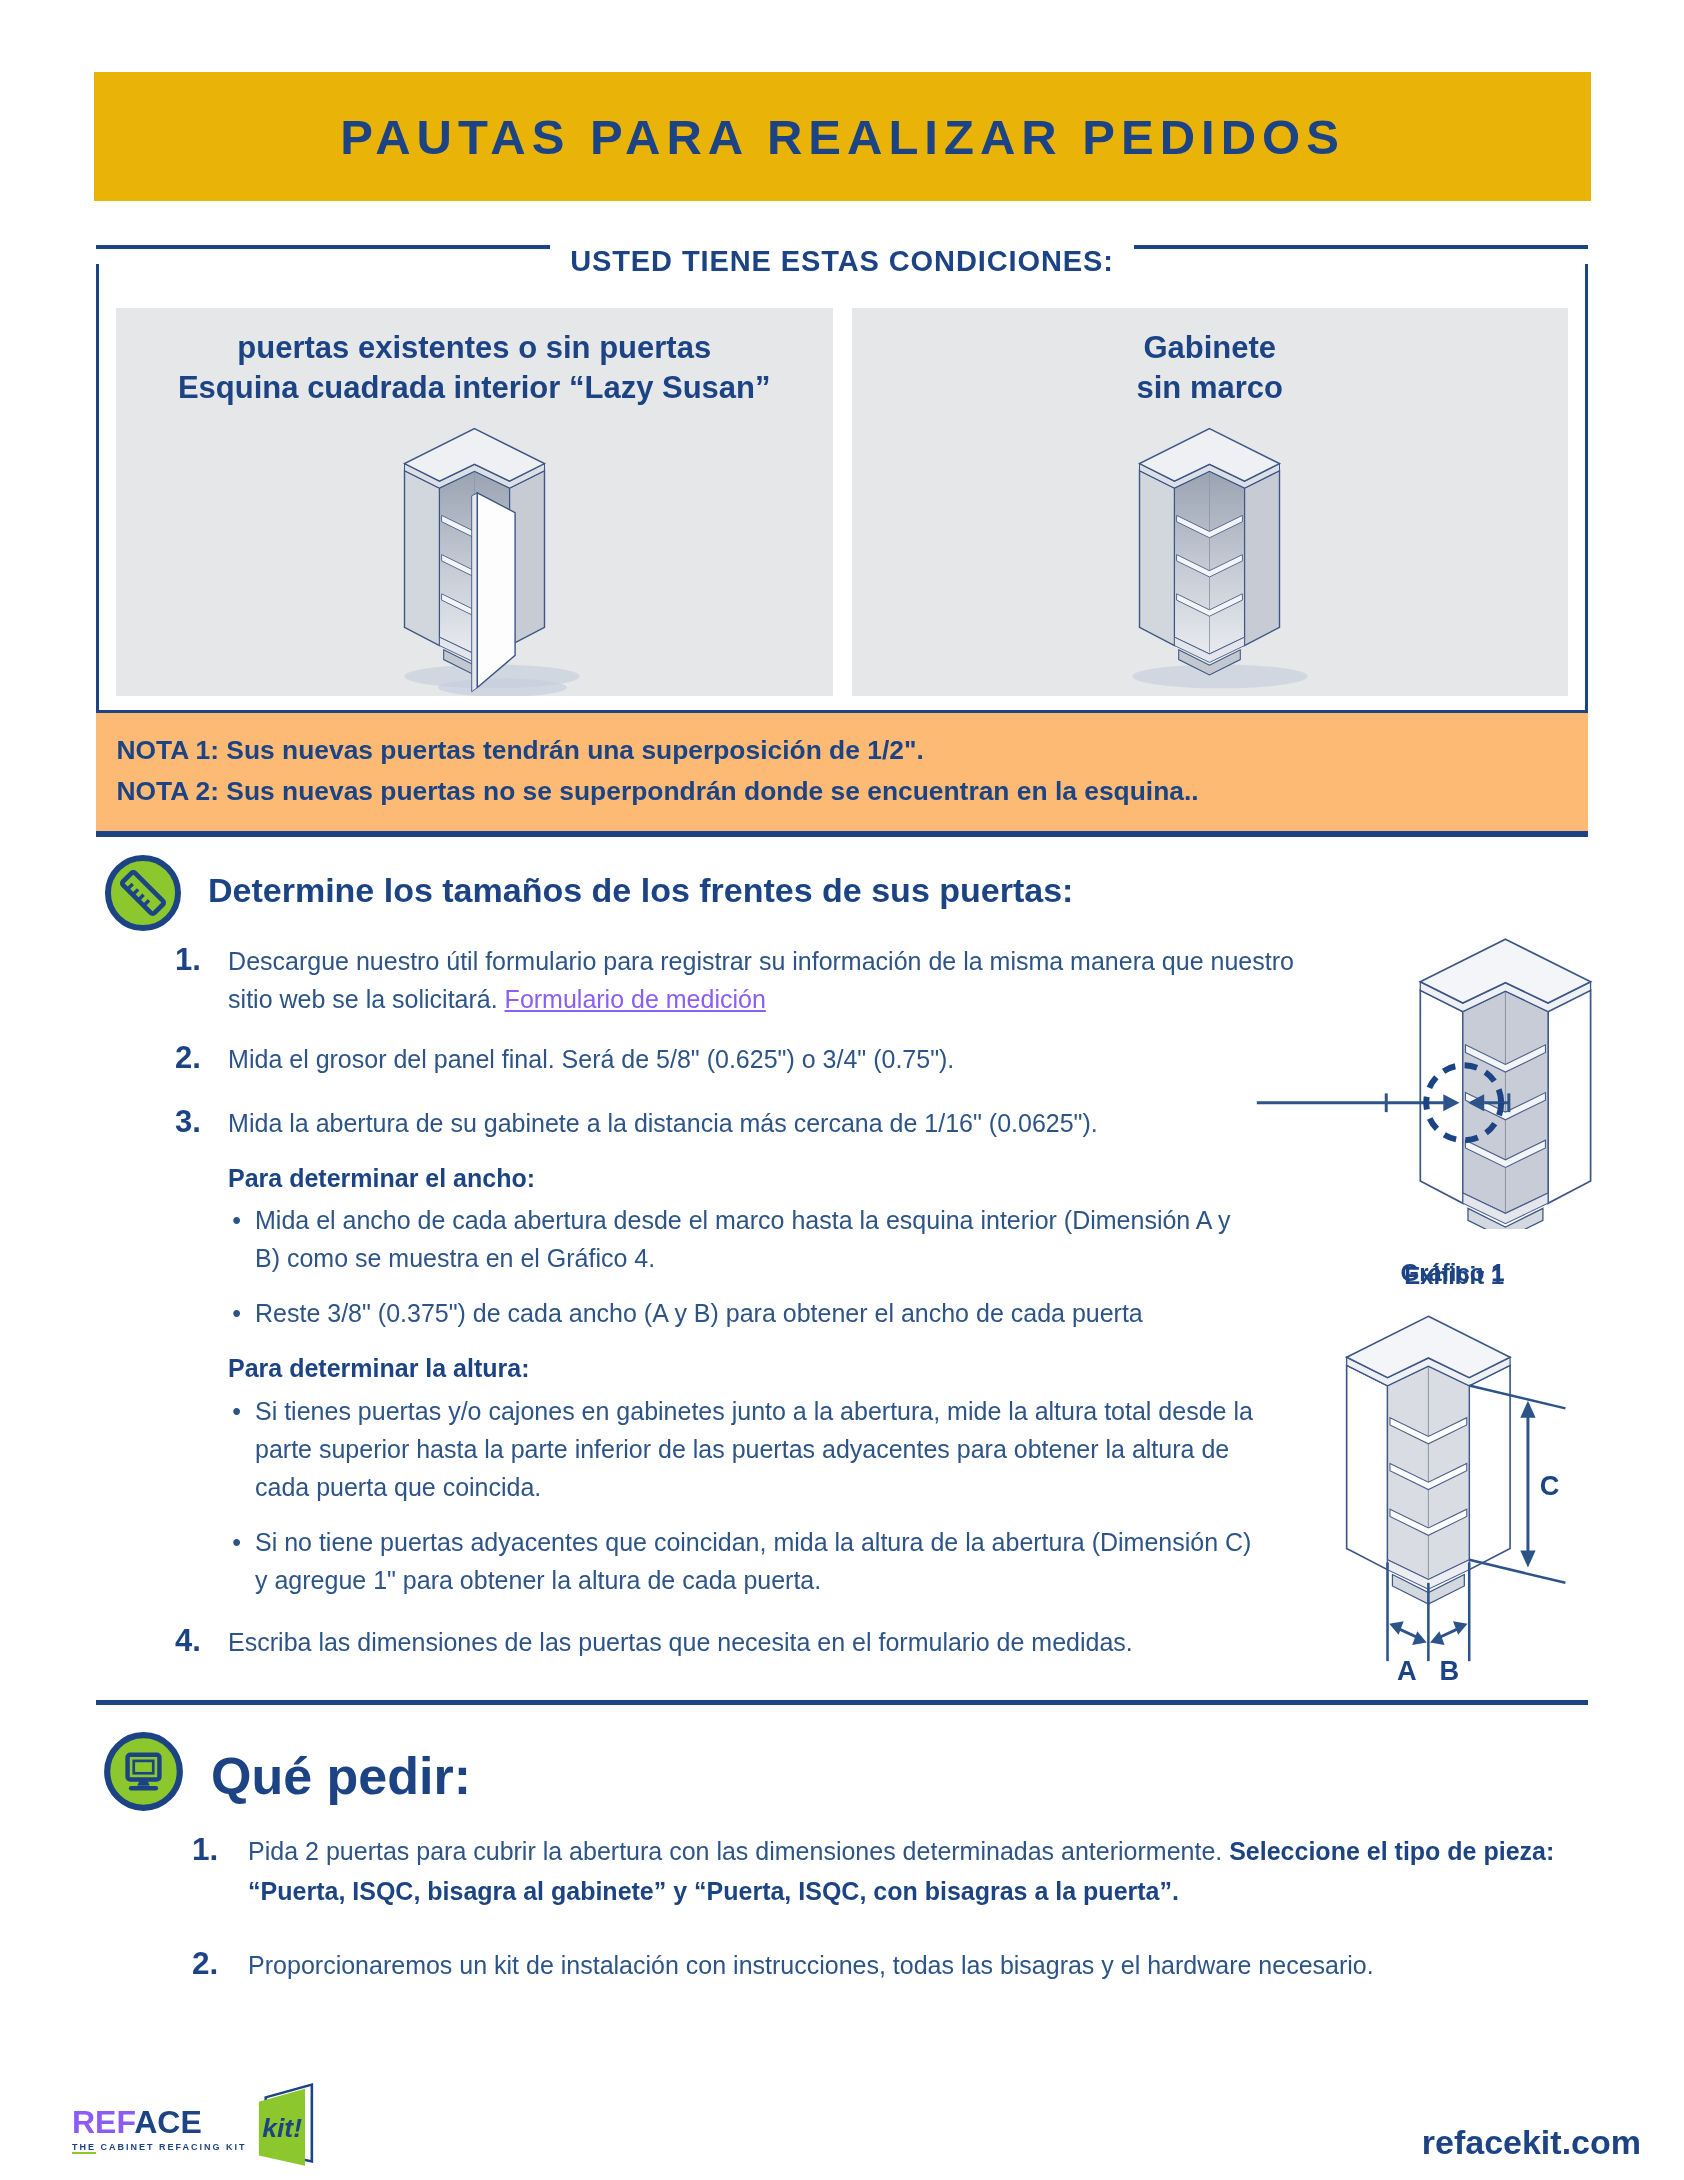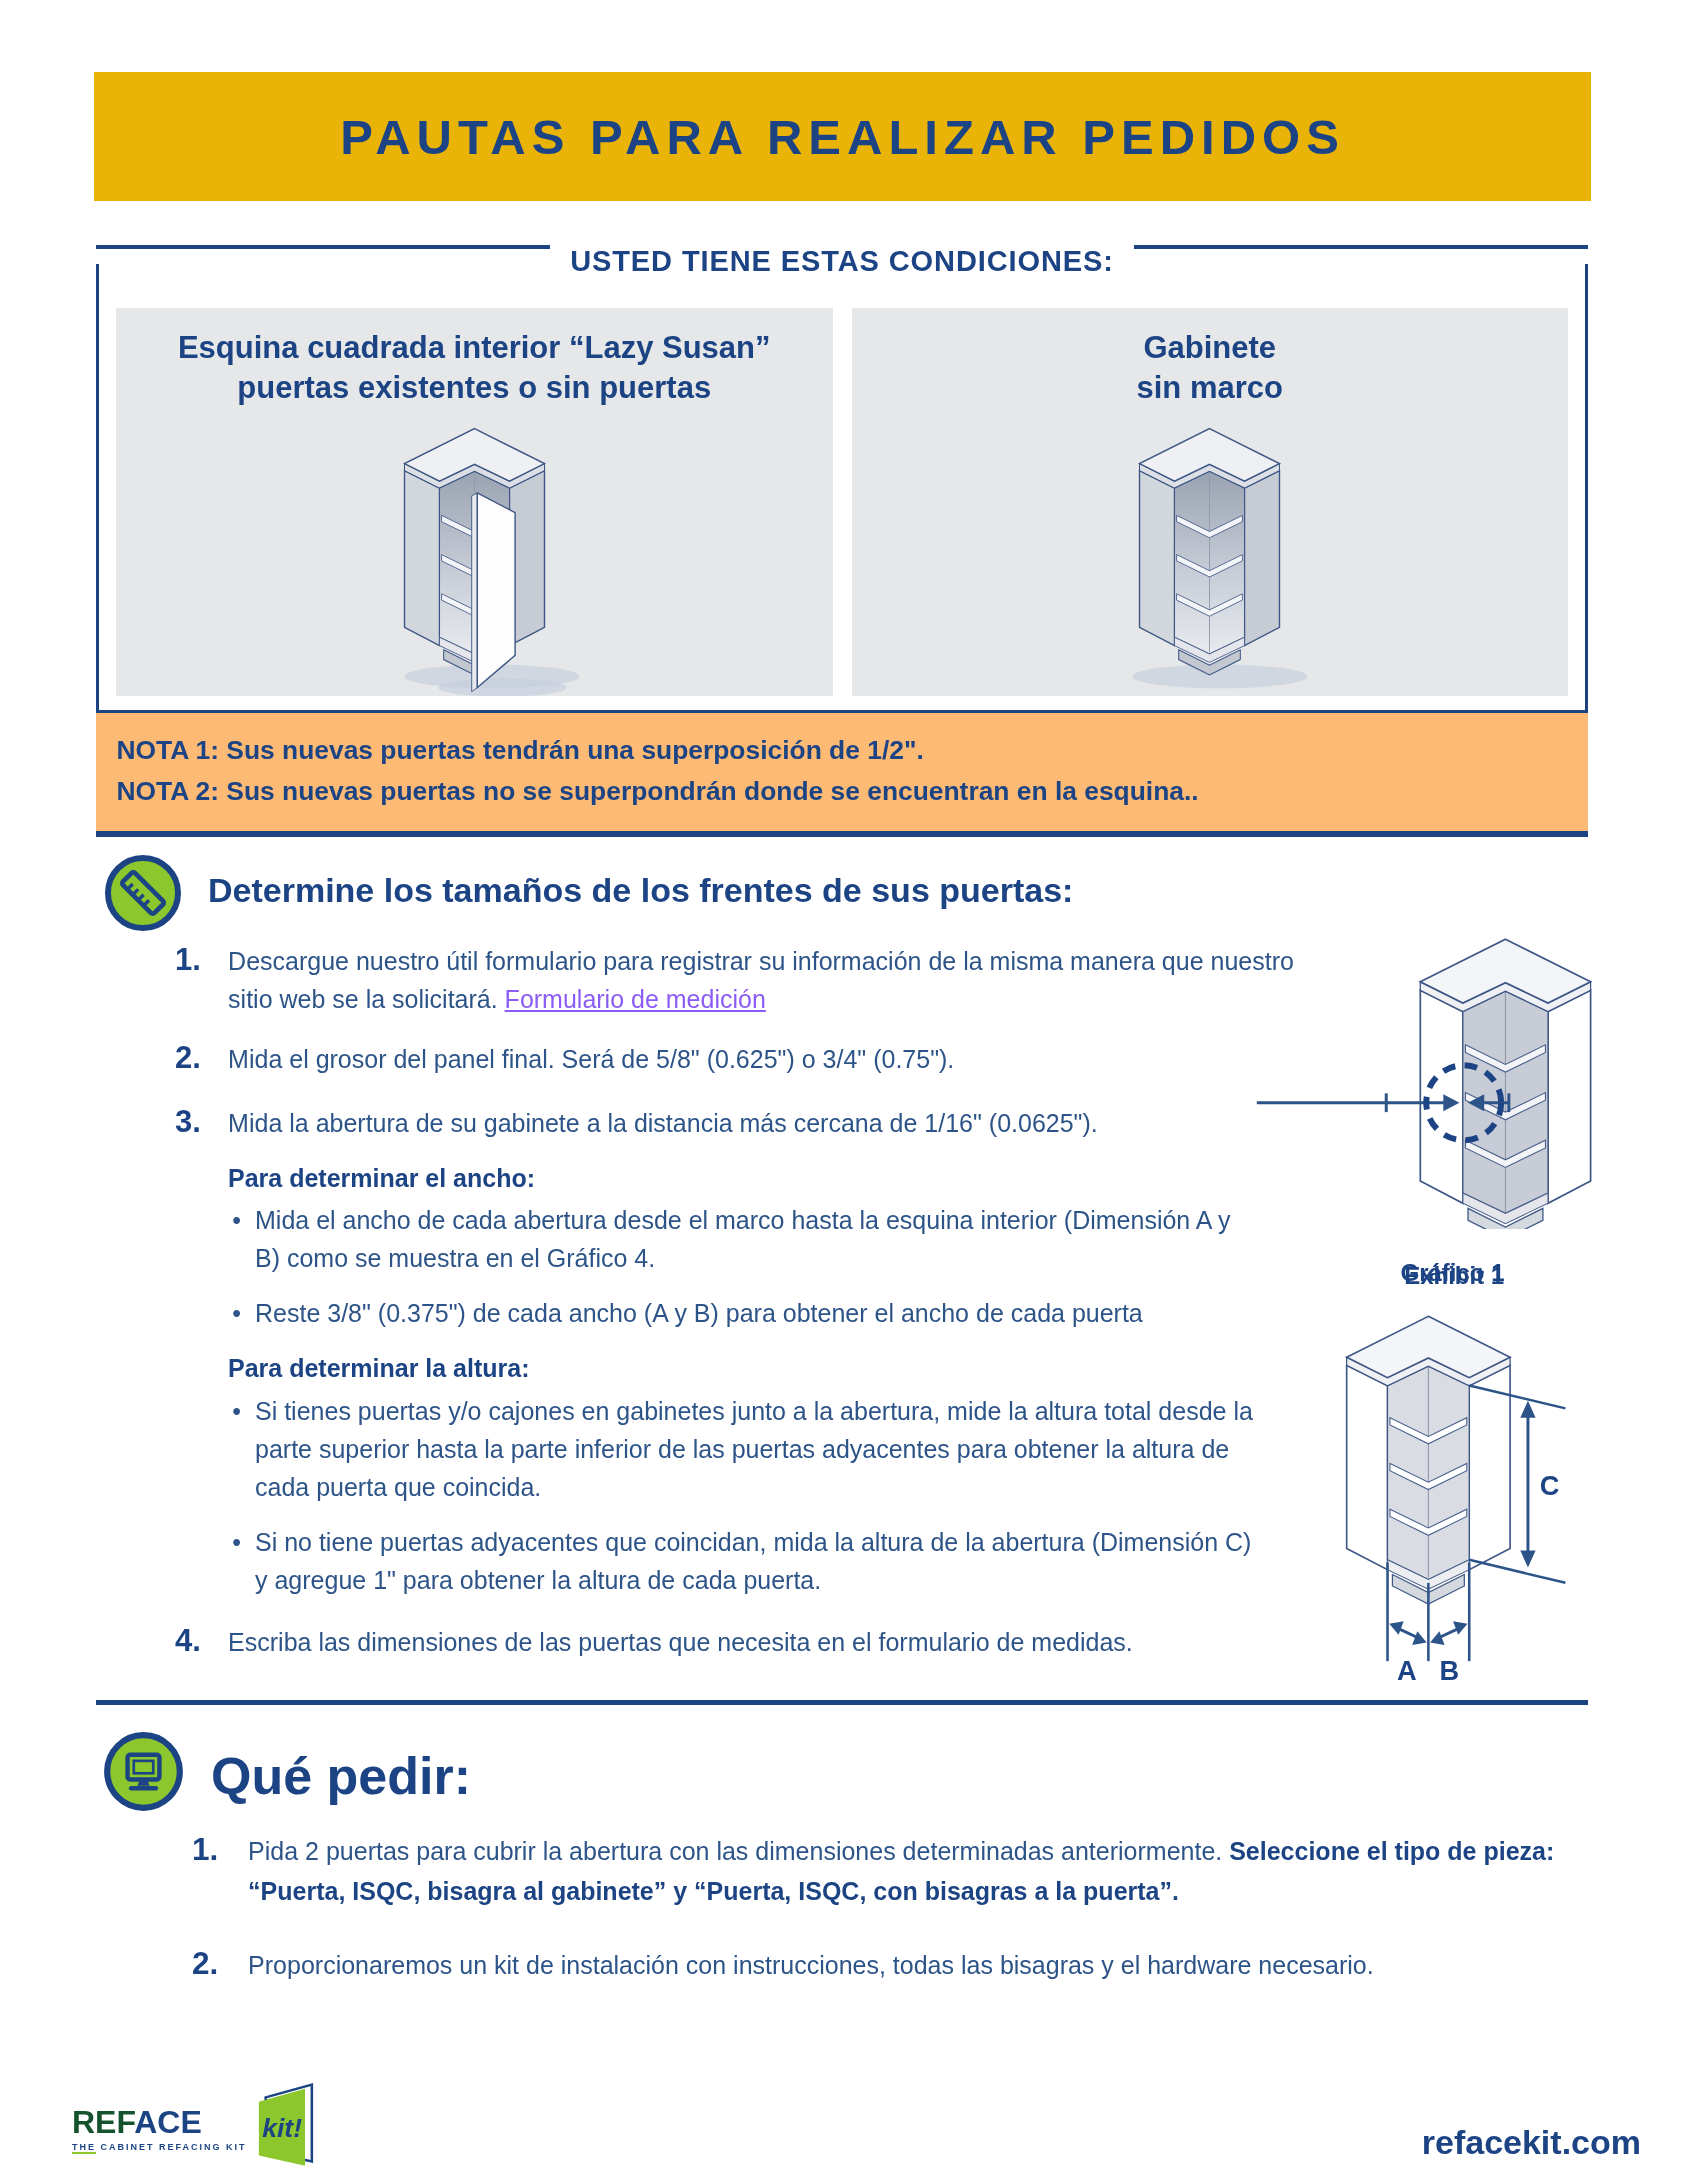--- a/index.html
+++ b/index.html
@@ -67,21 +67,21 @@
   .order-item { display:grid; grid-template-columns:51px 1fr; column-gap:5.1px; }
   .order-num { font-size:31.5px; font-weight:800; color:#1C4484; line-height:1.15; }
   .order-text { font-size:25px; color:#2D5488; line-height:1.6; }
   .order-bold { font-weight:700; color:#1C4484; }
   .order-item + .order-item { margin-top:34px; }
 
   
   .logo { position:absolute; left:72px; top:2082px; display:flex; align-items:center; }
   .logo-left { display:flex; flex-direction:column; }
   .logo-word { font-size:32px; font-weight:800; letter-spacing:0; line-height:1; }
-  .logo-ref { color:#14532d; } .logo-ace { color:#1C4484; }
+  .logo-ref { color:#8b5cf6; } .logo-ace { color:#1C4484; }
   .logo-tag { margin-top:4.3px; font-size:9px; font-weight:700; letter-spacing:2px; color:#1C4484; }
   .logo-tag .the { border-bottom:2.6px solid #8CC72E; padding-bottom:0; }
   .logo-door { margin-left:5.1px; }
   .website { position:absolute; right:44px; top:2123px; font-size:34px; font-weight:700; color:#1C4484;margin-left:28px; }
 
   svg text { font-family:"Liberation Sans", sans-serif; }
 </style>
 </head>
 <body>
 
@@ -94,22 +94,22 @@
   <div class="cond-box">
     <div class="legend-row">
       <div class="legend-line"></div>
       <div class="legend-text">USTED TIENE ESTAS CONDICIONES:</div>
       <div class="legend-line"></div>
     </div>
     <div class="panels">
 
       <div class="panel">
         <div class="panel-title">
+          <div>puertas existentes o sin puertas</div>
           <div>Esquina cuadrada interior “Lazy Susan”</div>
-          <div>puertas existentes o sin puertas</div>
         </div>
         <svg class="panel-art" width="281" height="290" viewBox="0 0 300 410">
           <defs>
             <linearGradient id="gInt1" x1="0" y1="0" x2="0" y2="1">
               <stop offset="0" stop-color="#9aa3b2"></stop>
                 <stop offset="0.55" stop-color="#c7ccd6"></stop>
                 <stop offset="1" stop-color="#e8eaef"></stop>
             </linearGradient>
           </defs>
           <ellipse cx="175" cy="382" rx="125" ry="17" fill="#bfcadb" opacity="0.55"></ellipse>

